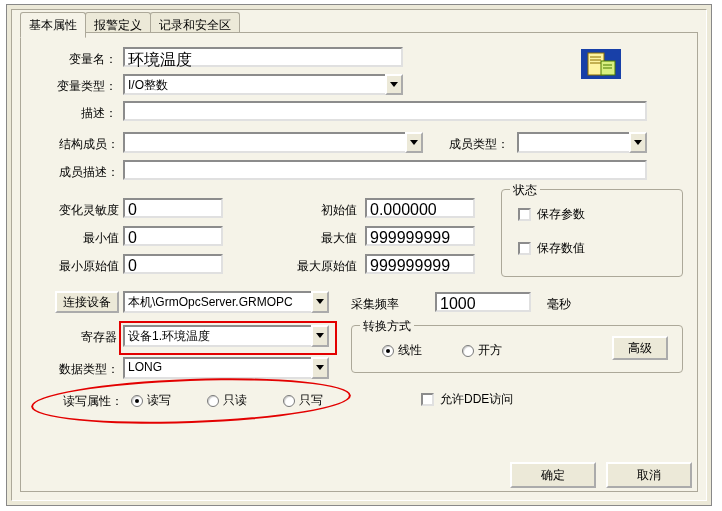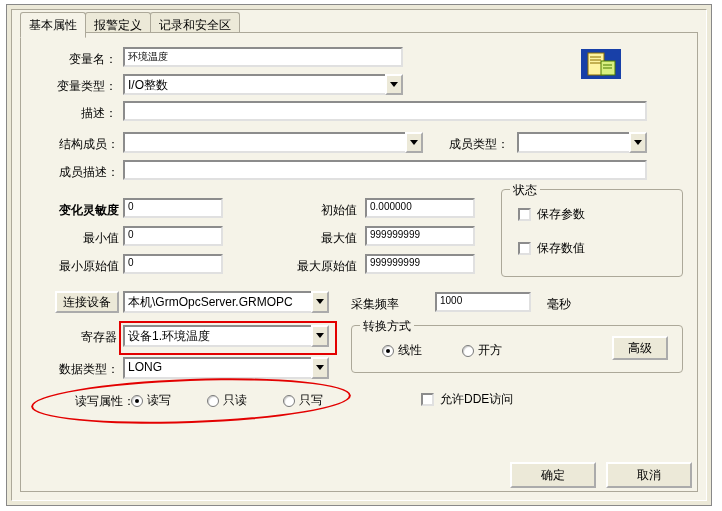--- a/index.html
+++ b/index.html
@@ -10,21 +10,21 @@
     background:#fff;
     position:relative;
   }
   .outer { position:absolute; left:6px; top:4px; width:704px; height:500px; border:1px solid #888; background:#ece9d8; }
   .inset { position:absolute; left:4px; top:4px; right:4px; bottom:4px; border:1px solid #aca899; background:#f5f3e8; border-top-color:#aca899; border-left-color:#aca899; border-right-color:#fff; border-bottom-color:#fff; }
   .tabs { position:absolute; left:8px; top:2px; display:flex; gap:0; }
   .tab { padding:4px 8px 3px 8px; background:#ece9d8; border:1px solid #aca899; border-bottom:none; border-radius:3px 3px 0 0; margin-right:-1px; position:relative; cursor:default; }
   .tab.active { background:#f5f3e8; z-index:3; top:0; border-bottom:1px solid #f5f3e8; }
   .panel { position:absolute; left:8px; right:8px; top:22px; bottom:8px; border:1px solid #aca899; background:#f5f3e8; }
   .lbl { position:absolute; text-align:right; }
-  .sunken-input { position:absolute; background:#fff; border:2px inset #e0e0e0; padding:1px 3px; box-sizing:border-box; font-family:inherit; font-size:10px; }
+  .sunken-input { position:absolute; background:#fff; border:2px inset #e0e0e0; padding:1px 3px; box-sizing:border-box; font-family:inherit; font-size:16px; }
   .combobox { position:absolute; display:flex; }
   .combobox .cb-field { flex:1; background:#fff; border:2px inset #e0e0e0; border-right:none; padding:1px 3px; box-sizing:border-box; overflow:hidden; white-space:nowrap; }
   .combobox .cb-btn { width:18px; background:#ece9d8; border:2px outset #fff; display:flex; align-items:center; justify-content:center; box-sizing:border-box; cursor:default; }
   .cb-btn svg { display:block; }
   .btn { position:absolute; background:#ece9d8; border:2px outset #fff; text-align:center; cursor:default; display:flex; align-items:center; justify-content:center; box-sizing:border-box; }
   .groupbox { position:absolute; border:1px solid #aca899; border-radius:4px; }
   .groupbox .legend { position:absolute; top:-8px; left:8px; background:#f5f3e8; padding:0 3px; }
   .checkbox { position:absolute; display:flex; align-items:center; gap:6px; cursor:default; }
   .checkbox .box { width:13px; height:13px; background:#fff; border:2px inset #e0e0e0; box-sizing:border-box; }
   .radio { position:absolute; display:flex; align-items:center; gap:4px; cursor:default; }
@@ -93,21 +93,21 @@
         <div class="cb-btn">
           <svg width="8" height="6">
               <path d="M0 0 L8 0 L4 5 Z" fill="#000"></path>
             </svg>
         </div>
       </div>
 
       <div class="lbl" style="left:20px; top:131px; width:78px;">成员描述：</div>
       <div class="sunken-input" style="left:102px; top:127px; width:524px; height:20px;"></div>
 
-      <div class="lbl" style="left:20px; top:169px; width:78px;font-weight:bold;">变化灵敏度</div>
+      <div class="lbl" style="left:20px; top:169px; width:78px;">变化灵敏度</div>
       <div class="sunken-input" style="left:102px; top:165px; width:100px; height:20px;">0</div>
       <div class="lbl" style="left:276px; top:169px; width:60px;">初始值</div>
       <div class="sunken-input" style="left:344px; top:165px; width:110px; height:20px;">0.000000</div>
 
       <div class="lbl" style="left:40px; top:197px; width:58px;">最小值</div>
       <div class="sunken-input" style="left:102px; top:193px; width:100px; height:20px;">0</div>
       <div class="lbl" style="left:276px; top:197px; width:60px;">最大值</div>
       <div class="sunken-input" style="left:344px; top:193px; width:110px; height:20px;">999999999</div>
 
       <div class="lbl" style="left:14px; top:225px; width:84px;">最小原始值</div>
@@ -172,21 +172,21 @@
         </div>
         <div class="radio" style="left:110px; top:16px;">
           <div class="dot"></div>
           <span>开方</span>
         </div>
         <div class="btn" style="right:14px; top:10px; width:56px; height:24px;">
           <span>高级</span>
         </div>
       </div>
 
-      <div class="lbl" style="left:36px; top:360px; width:78px;font-family:Liberation Mono, monospace;">读写属性：</div>
+      <div class="lbl" style="left:24px; top:360px; width:78px;font-family:Liberation Mono, monospace;">读写属性：</div>
       <div class="radio" style="left:110px; top:359px;">
         <div class="dot checked"></div>
         <span>读写</span>
       </div>
       <div class="radio" style="left:186px; top:359px;">
         <div class="dot"></div>
         <span>只读</span>
       </div>
       <div class="radio" style="left:262px; top:359px;">
         <div class="dot"></div>

